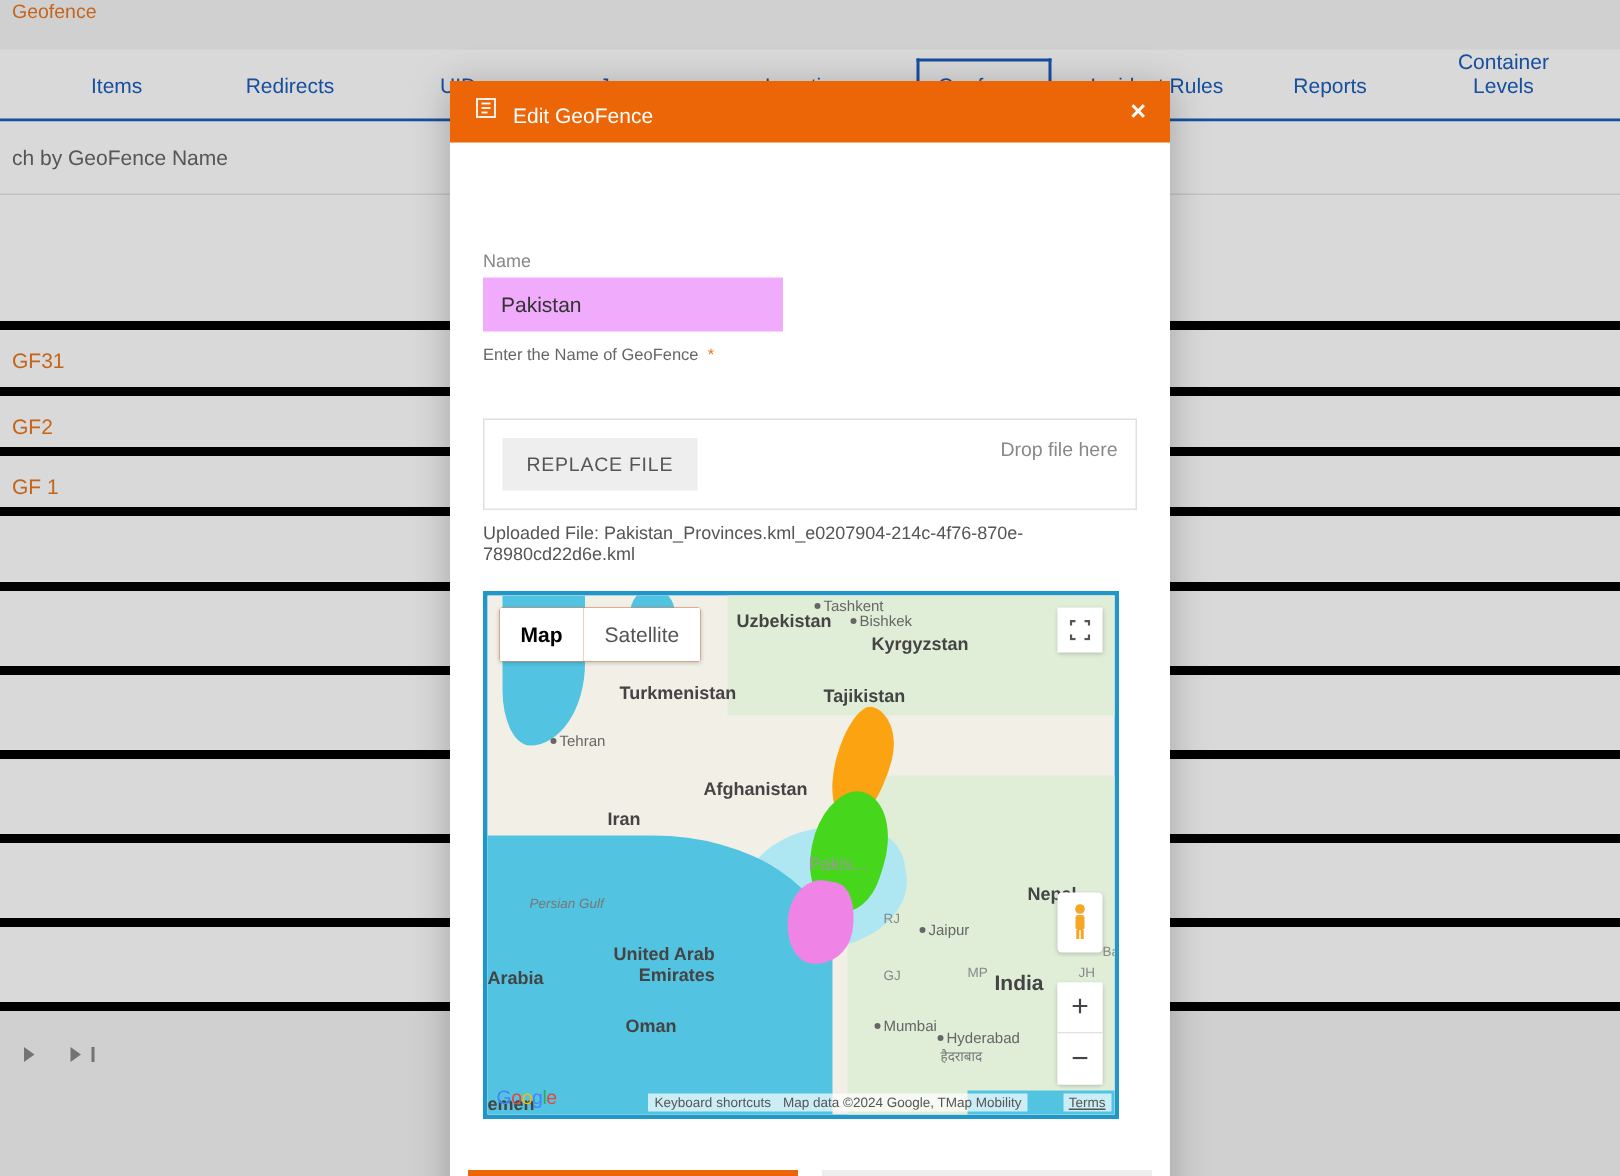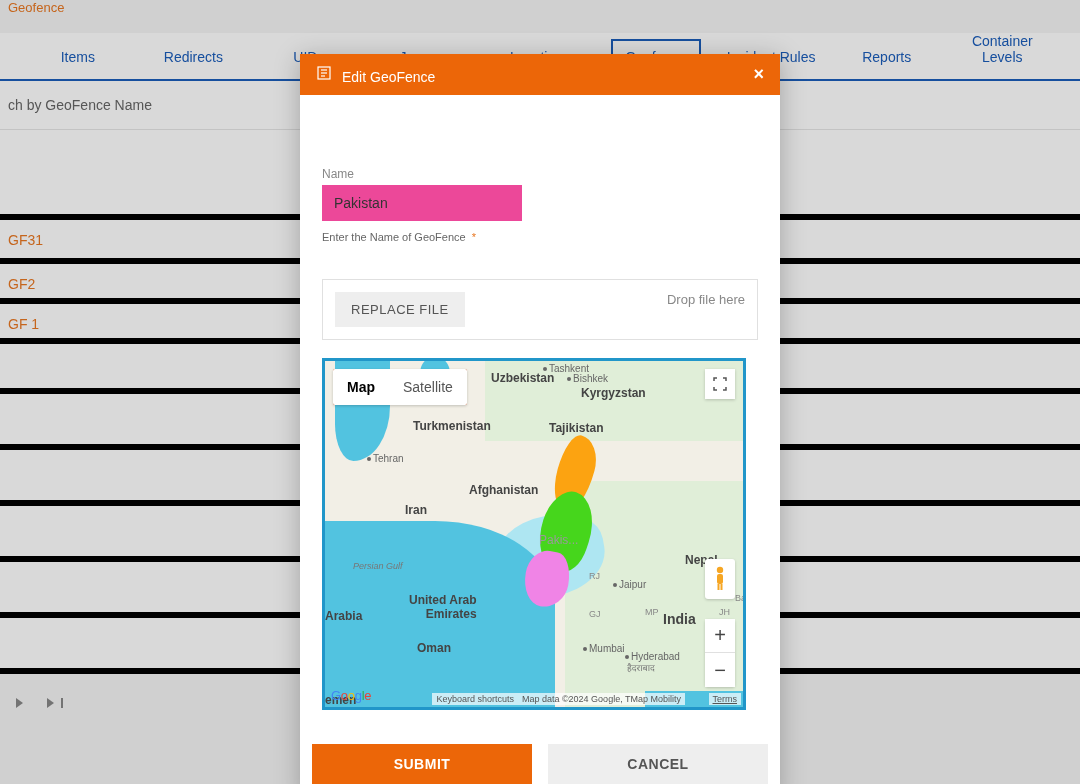--- a/index.html
+++ b/index.html
@@ -37,21 +37,21 @@
   .modal-header .hicon { margin-right: 10px; font-size: 16px; }
   .modal-header .title { font-size: 14px; flex: 1; }
   .modal-header .close { font-size: 18px; cursor: pointer; font-weight: bold; }
 
   .modal-body { padding: 24px 22px 20px; }
 
   .form-row { display: flex; gap: 40px; align-items: flex-start; }
   .form-col { flex: 1; margin-top: 48px; }
   .form-label { font-size: 12px; color: #888; margin-bottom: 4px; }
   .form-label.orange { color: #e87722; font-weight: 600; font-size: 13px; }
-  .input-text { background: #ec4899; border: none; padding: 10px 12px; font-size: 14px; color: #333; width: 200px; }
+  .input-text { background: #f0abfc; border: none; padding: 10px 12px; font-size: 14px; color: #333; width: 200px; }
   .helper { font-size: 11px; color: #666; margin-top: 10px; }
   .helper .req { color: #e87722; }
 
   
   .toggle { position: relative; width: 62px; height: 16px; background: #bdbdbd; border-radius: 10px; margin-top: 8px; cursor:pointer; }
   .toggle .knob { position: absolute; left: -2px; top: -2px; width: 20px; height: 20px; background: #fff; border-radius: 50%; box-shadow: 0 1px 3px rgba(0,0,0,0.3); }
 
   
   .dropzone { border: 1px solid #e0e0e0; margin-top: 36px; display: flex; padding: 12px; }
   .replace-btn { background: #eee; border: none; padding: 10px 16px; font-size: 13px; color: #555; letter-spacing: 0.5px; cursor: pointer; }
@@ -185,20 +185,23 @@
           <div class="helper">
             <span>Enter the Name of GeoFence</span>
             <span class="req">&nbsp;*</span>
           </div>
         </div>
       </div>
 
       <div class="dropzone">
         <button class="replace-btn">REPLACE FILE</button>
         <span class="drop-hint">Drop file here</span>
+      </div>
+      <div class="uploaded-file">
+        <span>Uploaded File: </span><span>Pakistan_Provinces.kml_e0207904-214c-4f76-870e-78980cd22d6e.kml</span>
       </div>
 
       <div class="map-wrap">
         <div class="map-bg">
           <div class="land all"></div>
           <div class="light-land central"></div>
           <div class="light-land india"></div>
           <div class="water caspian"></div>
           <div class="water aral"></div>
           <div class="water gulfshallow"></div>

